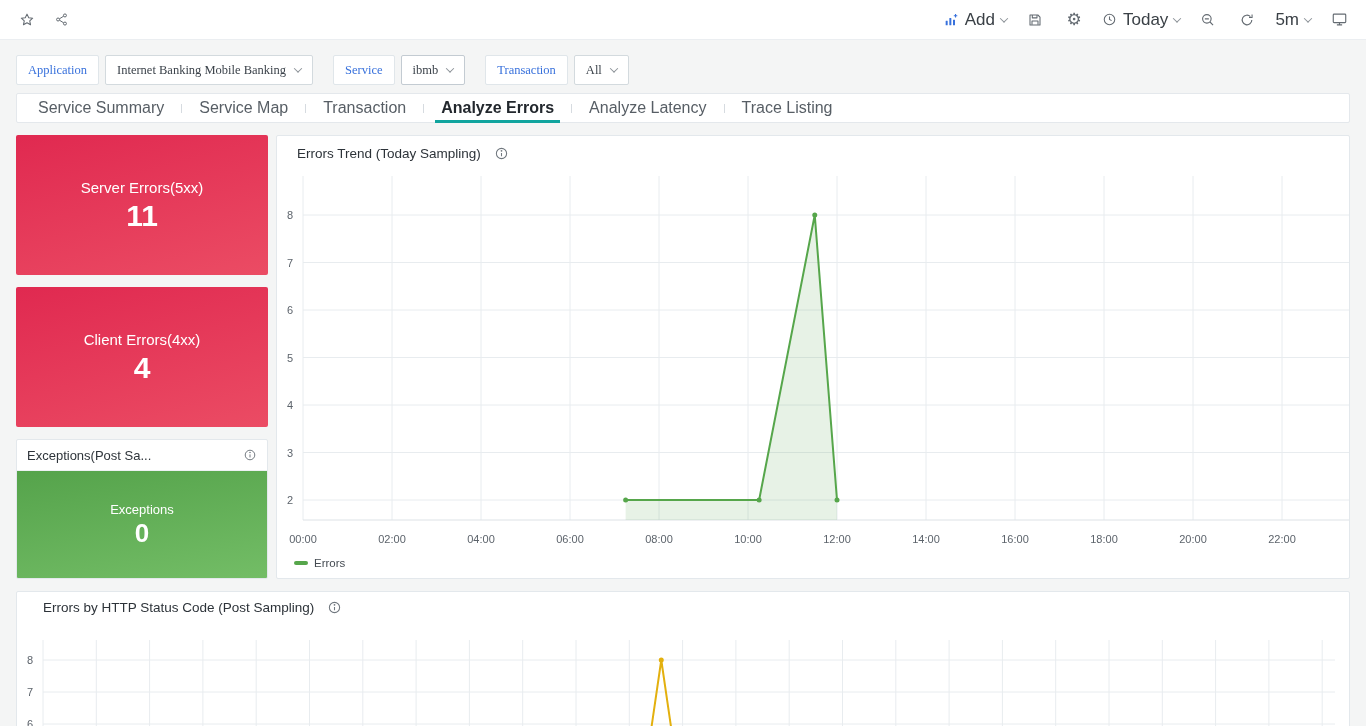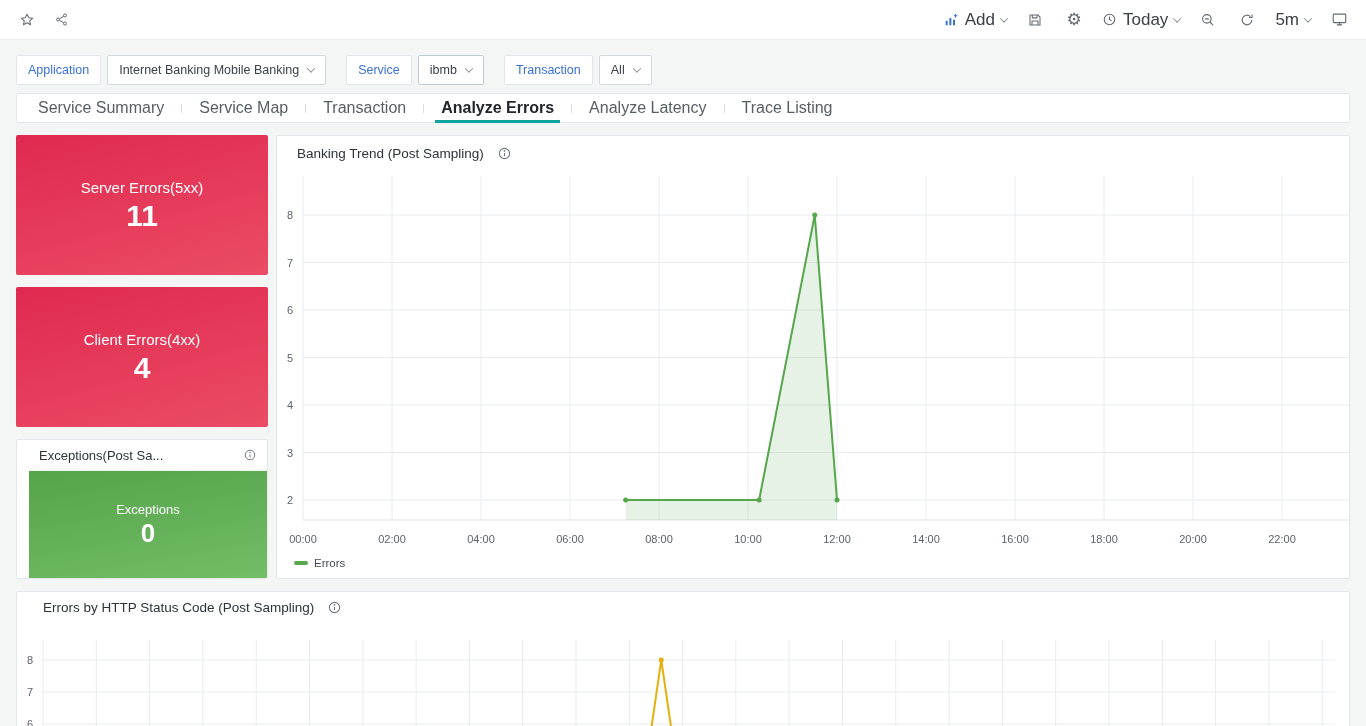--- a/index.html
+++ b/index.html
@@ -35,21 +35,21 @@
     transform:rotate(45deg) translate(-1px,-1px); display:inline-block;
   }
   .glyph-icon { font-size:17px; line-height:1; color:#646b72; }
 
   
   .filters { display:flex; align-items:center; gap:20px; margin:15px 16px 0; }
   .f-group { display:flex; align-items:center; gap:6px; }
   .f-btn {
     height:30px; display:flex; align-items:center; gap:9px; padding:0 11px;
     background:#fff; border:1px solid #e0e6ea; border-radius:2px;
-    font-size:12.5px; cursor:pointer; white-space:nowrap;
+    font-size:12.5px; cursor:pointer; white-space:nowrap;font-family:Liberation Serif, serif;
   }
   .f-label { color: var(--accent-blue, #3871dc); }
   .f-value { color:#3b424a; border-color:#d3dade; }
   .f-value.emph { border-color:#c3cbd2; }
 
   
   .tabbar {
     margin:8px 16px 0; height:30px; background:#fff;
     border:1px solid #e4e8ec; border-radius:2px;
     display:flex; align-items:center; padding:0 4px;
@@ -71,21 +71,21 @@
   .panel { background:#fff; border:1px solid var(--panel-border,#e3e8ec); border-radius:2px; }
 
   .stat-red {
     height:140px; border-radius:2px; color:#fff;
     background:linear-gradient(165deg, var(--red-gradient-top,#e02950), var(--red-gradient-bottom,#eb4c64));
     display:flex; flex-direction:column; align-items:center; justify-content:center; gap:3px;
   }
   .stat-title { font-size:15px; }
   .stat-value { font-size:30px; font-weight:700; line-height:1.1; }
 
-  .exc-panel { height:140px; display:flex; flex-direction:column; overflow:hidden;padding-left:12px; }
+  .exc-panel { height:140px; display:flex; flex-direction:column; overflow:hidden; }
   .exc-header {
     height:31px; display:flex; align-items:center; justify-content:space-between;
     padding:0 10px; font-size:13px; color:#2e343a; border-bottom:1px solid #eef1f3;
   }
   .exc-title { overflow:hidden; white-space:nowrap; }
   .exc-body {
     flex:1; color:#fff; display:flex; flex-direction:column; align-items:center; justify-content:center; gap:2px;
     background:linear-gradient(170deg, var(--green-gradient-top,#55a34b), var(--green-gradient-bottom,#73bd66));
   }
   .exc-label { font-size:13px; }
@@ -256,21 +256,21 @@
         </div>
         <div class="exc-body">
           <div class="exc-label">Exceptions</div>
           <div class="exc-value">0</div>
         </div>
       </div>
     </div>
 
     <div class="panel chart-panel">
       <div class="panel-title-row">
-        <span class="panel-title">Banking Trend (Post Sampling)</span>
+        <span class="panel-title">Errors Trend (Today Sampling)</span>
         <span class="info-ico">
           <svg width="15" height="15" viewBox="0 0 24 24" fill="none" stroke="currentColor" stroke-width="1.7">
             <circle cx="12" cy="12" r="8.2"></circle>
               <path d="M12 11v5.2"></path>
               <circle cx="12" cy="7.7" r="0.6" fill="currentColor"></circle>
           </svg>
         </span>
       </div>
       <svg id="trend-svg" class="chart-svg" width="1110" height="444">
           <line x1="26" x2="26" y1="40" y2="384" stroke="#e8ecef" stroke-width="1"></line>

